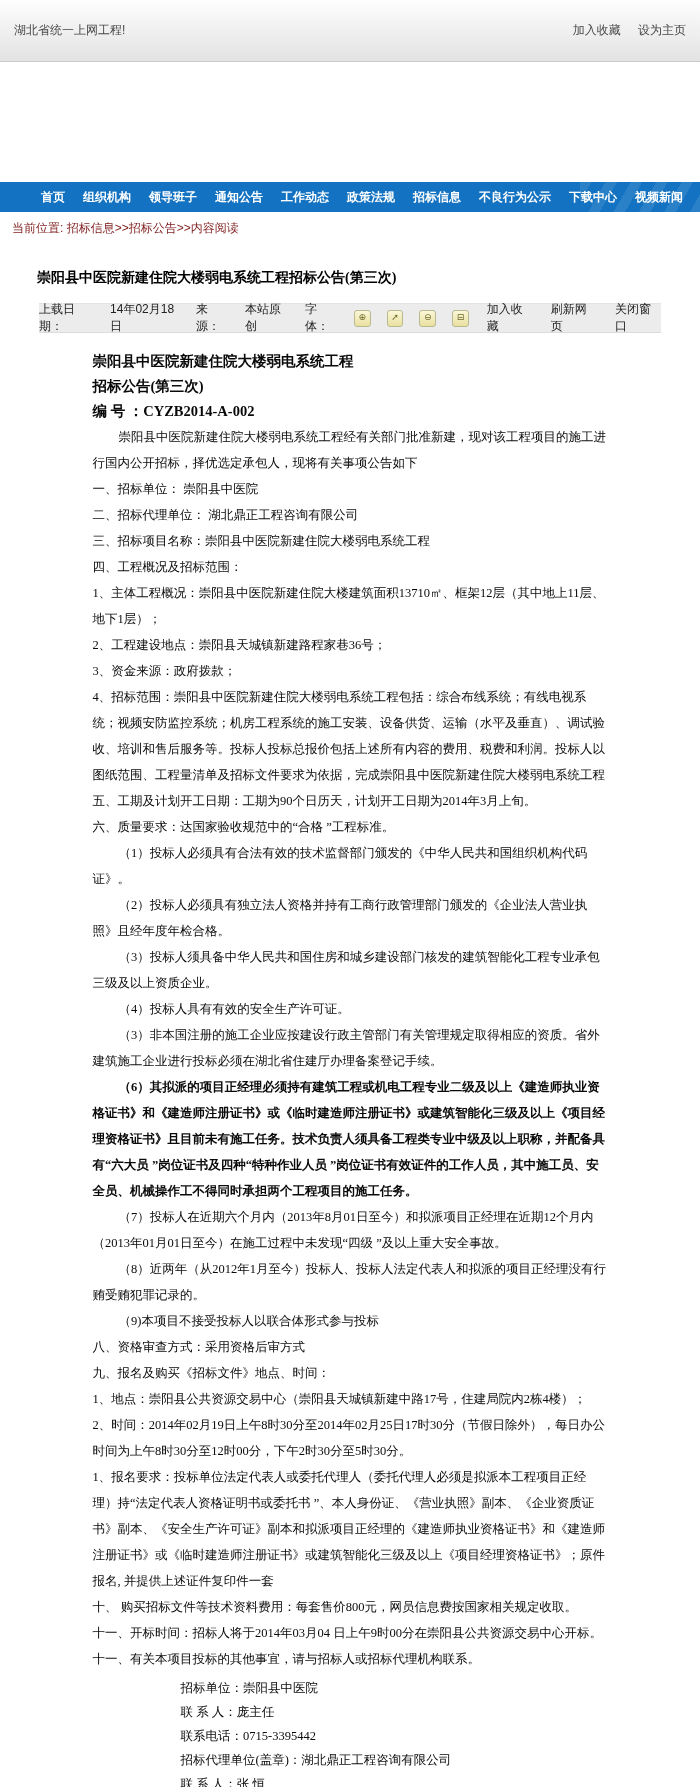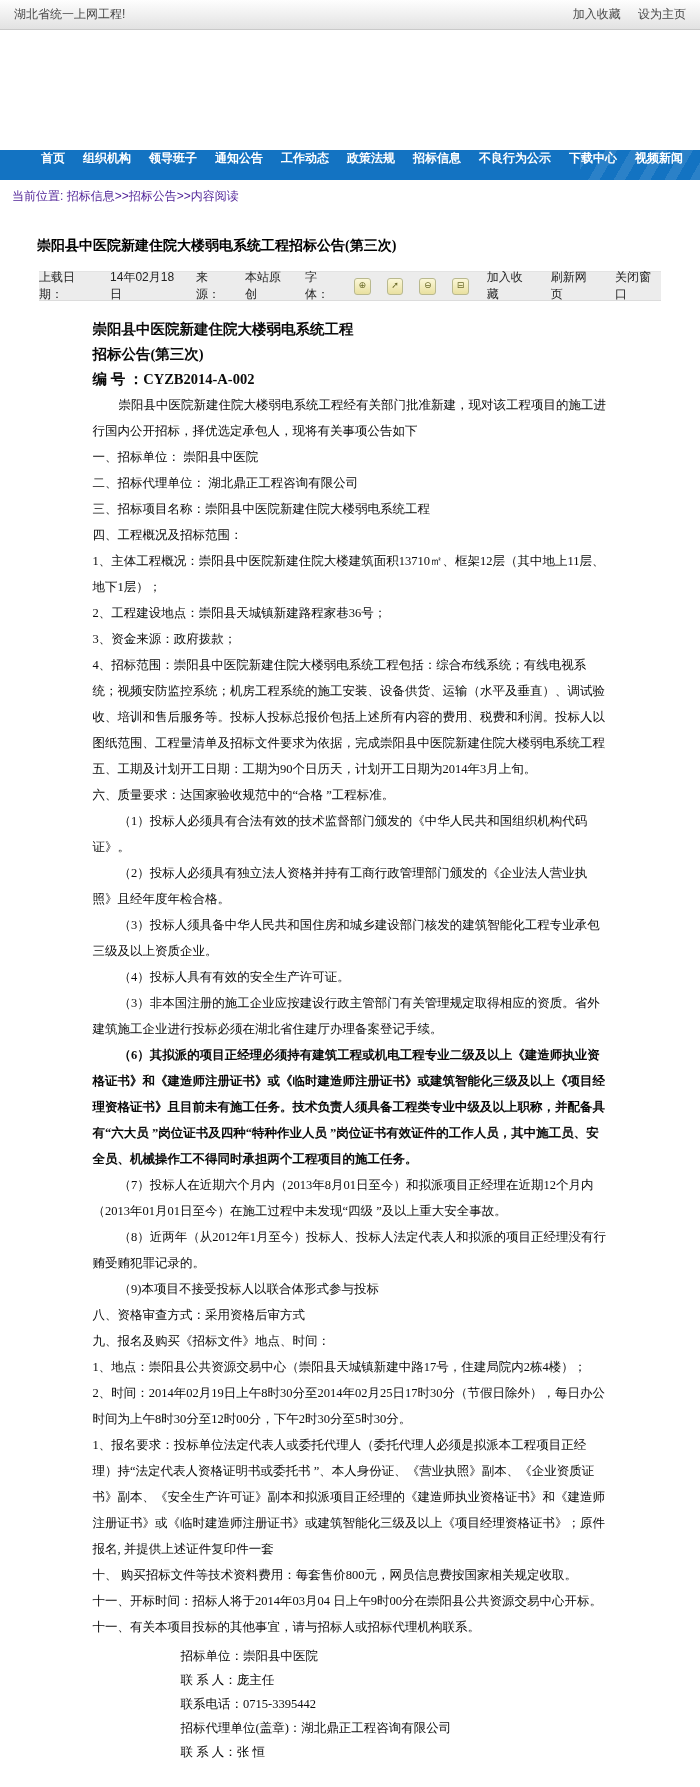--- a/index.html
+++ b/index.html
@@ -2,33 +2,33 @@
 <html><head>
 <meta charset="utf-8">
 <style>
   html,body{margin:0;padding:0;background:#fff;color:#000;
     font-family:"Liberation Sans","DejaVu Sans",sans-serif;font-size:12px;}
   body{width:700px;min-height:1787px;margin:0 auto;position:relative;}
 
   
   .topbar{height:29px;background:linear-gradient(#fefefe,#e2e2e2);
     border-bottom:1px solid #c9c9c9;display:flex;justify-content:space-between;
-    align-items:center;padding:0 14px;color:#474747;}
+    align-items:center;padding:16px 14px;color:#474747;}
   .topbar a{color:#474747;text-decoration:none;margin-left:14px;cursor:pointer;}
 
   .banner{height:120px;background:#fff;}
 
   
-  .nav{height:30px;background:#1373c2;position:relative;display:flex;align-items:flex-start;overflow:hidden;}
+  .nav{height:30px;background:#1373c2;position:relative;display:flex;align-items:center;overflow:hidden;}
   .nav ul{list-style:none;margin:0;padding:0 0 0 32px;display:flex;}
   .nav li{color:#fff;font-weight:bold;padding:0 9px;cursor:pointer;white-space:nowrap;}
   .nav-decor{position:absolute;right:0;top:0;height:30px;width:120px;
     background:repeating-linear-gradient(120deg, rgba(255,255,255,.10) 0 10px, rgba(255,255,255,0) 10px 22px);}
 
-  .breadcrumb{padding:8px 12px 6px;color:#4c1d95;}
+  .breadcrumb{padding:8px 12px 6px;color:#7f1d1d;}
 
   .content{width:626px;margin:0 auto;}
   .page-title{text-align:left;font-weight:bold;font-size:14px;
     font-family:"Liberation Serif","DejaVu Serif",serif;margin:26px 0 16px;}
   .title-rule{border:0;border-top:1px solid #e3e3e3;margin:0 2px;}
 
   .meta-bar{background:#ececec;border-bottom:1px solid #dcdcdc;height:28px;
     display:flex;align-items:center;justify-content:center;gap:16px;color:#222;margin:0 2px;}
   .meta-bar a{color:#222;text-decoration:none;cursor:pointer;margin:0 2px;}
   .icon-btn{display:inline-block;width:16px;height:15px;line-height:13px;text-align:center;

